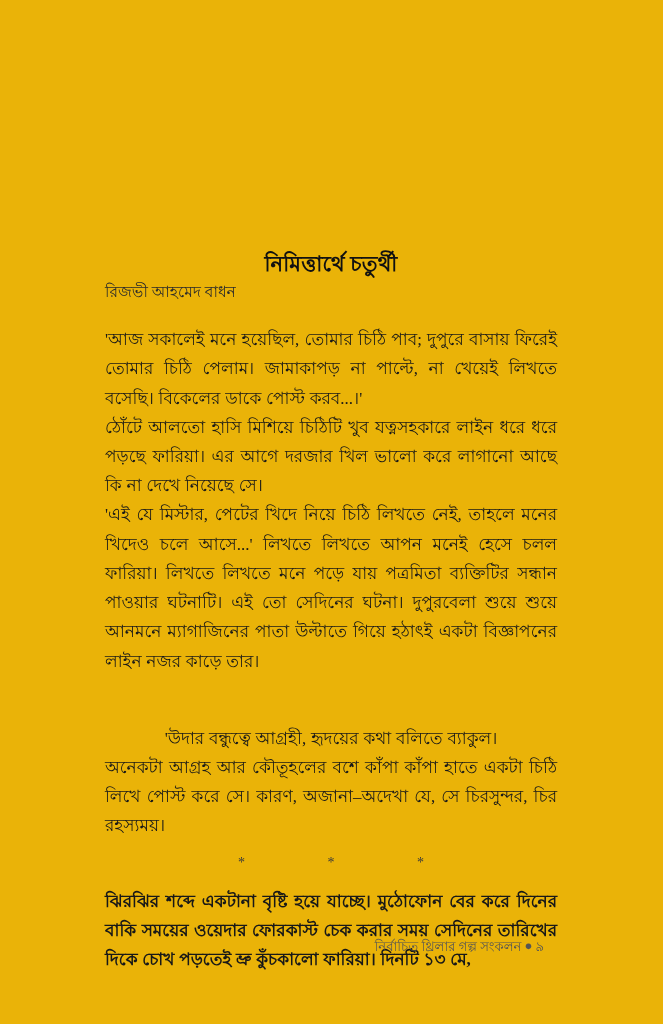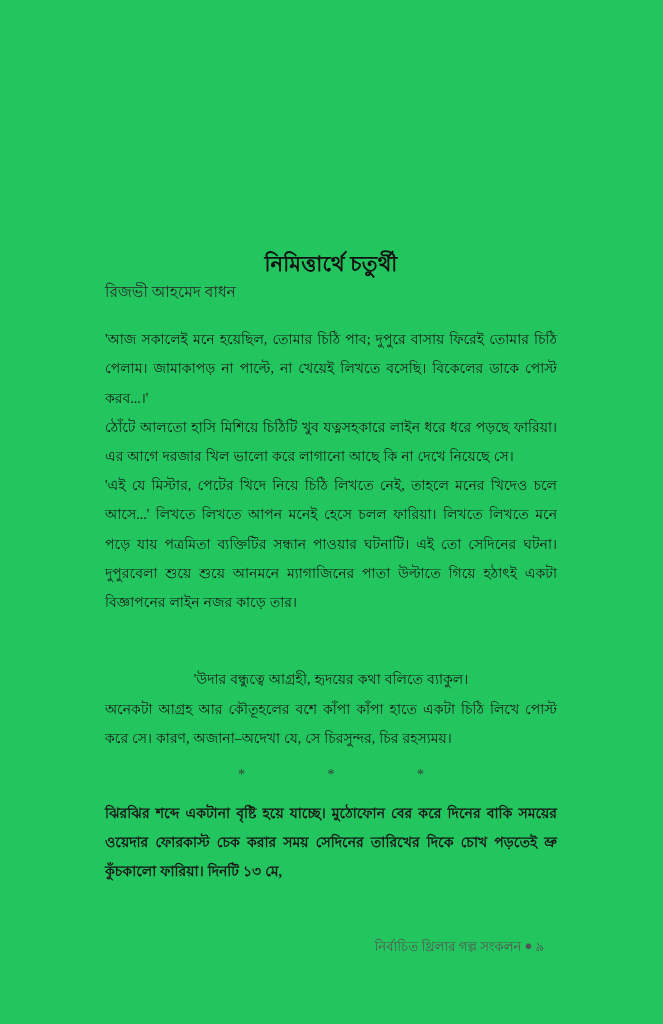--- a/index.html
+++ b/index.html
@@ -16,21 +16,21 @@
     color: #1a1a1a;
     -webkit-font-smoothing: antialiased;
   }
 
   .page {
     position: absolute;
     left: 0;
     top: 0;
     width: 663px;
     height: 1024px;
-    background: #22c55e;
+    background: #eab308;
   }
 
   
   .text-block {
     position: absolute;
     left: 105px;
     top: 250px;
     width: 452px;
   }
 
@@ -48,21 +48,21 @@
   .story-author {
     font-family: "Liberation Serif", "DejaVu Serif", serif;
     font-size: 15.5px;
     font-weight: 400;
     line-height: 1.35;
     color: #2a2a2a;
     margin: 0 0 22px 0;
   }
 
   .body-text {
-    font-size: 14px;
+    font-size: 17px;
     line-height: 29.2px;
     text-align: justify;
     text-justify: inter-word;
     color: #181818;
     margin: 0;
     word-spacing: 0.5px;
   }
   .body-text:last-of-type {
     text-align: justify;
     font-weight: bold;

